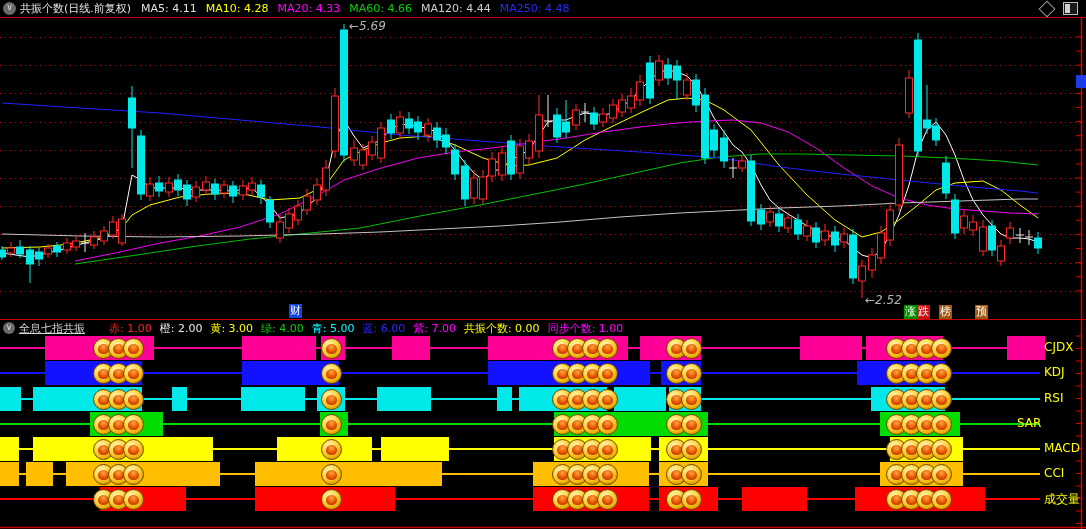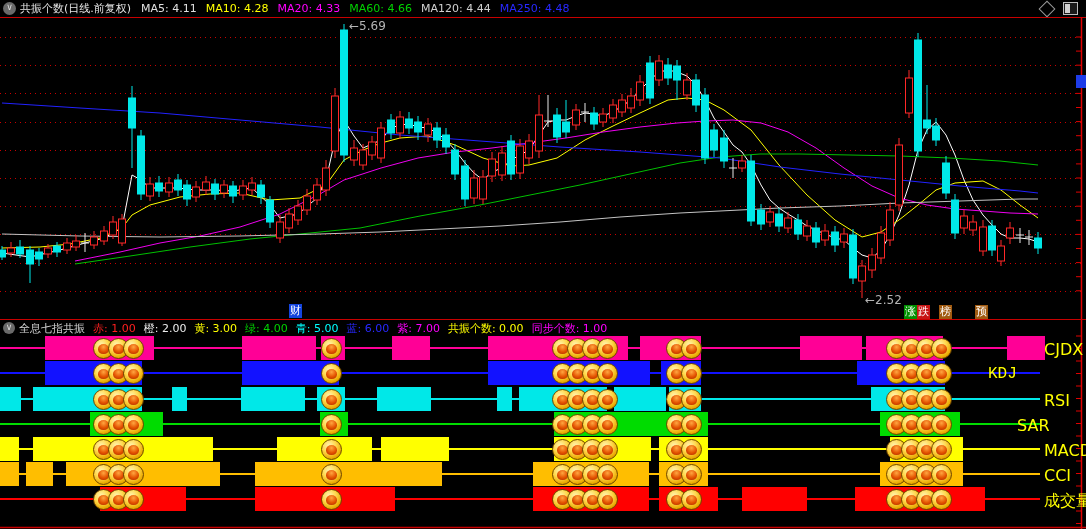--- a/index.html
+++ b/index.html
@@ -10,30 +10,30 @@
   .circle-ico{display:inline-block;width:13px;height:13px;border-radius:50%;background:#6a6a6a;
       color:#dcdcdc;text-align:center;line-height:11px;font-size:9px;margin:0 4px 0 3px;flex:0 0 auto;}
   #stock-title{color:#e6e6e6;white-space:nowrap;margin-right:10px;}
   .ma-label{white-space:nowrap;margin-right:9px;}
   #win-icons{position:absolute;right:8px;top:2px;display:flex;gap:10px;align-items:center;}
   .diamond{width:10px;height:10px;border:1px solid #9a9a9a;transform:rotate(45deg);}
   .winbox{width:13px;height:11px;border:1px solid #bcbcbc;background:#1a1a1a;position:relative;}
   .winbox::after{content:"";position:absolute;left:1px;top:1px;bottom:1px;width:5px;background:#cfcfcf;}
   
   #chart-svg{position:absolute;left:0;top:0;}
-  .annot{position:absolute;color:#b4b4b4;font-size:12px;white-space:nowrap;}
+  .annot{position:absolute;color:#b4b4b4;font-size:12px;white-space:nowrap;font-style:italic;}
   .badge{position:absolute;width:13px;height:14px;color:#fff;font-size:11px;line-height:14px;
          text-align:center;overflow:hidden;}
   
   #subheader{position:absolute;left:0;top:319px;width:1086px;height:16px;display:flex;align-items:center;
              border-top:1px solid #c80000;}
-  #ind-name{color:#d8d8d8;margin-right:8px;white-space:nowrap;}
+  #ind-name{color:#d8d8d8;margin-right:24px;white-space:nowrap;text-decoration:underline;}
   .param{white-space:nowrap;margin-right:8px;}
   
-  .row-label{position:absolute;color:#ffff00;font-size:16px;white-space:nowrap;}
+  .row-label{position:absolute;color:#ffff00;font-size:12px;white-space:nowrap;}
   .coin{position:absolute;width:21px;height:21px;border-radius:50%;box-sizing:border-box;
     background:radial-gradient(circle at 38% 30%,#fff4b4 0%,#ffd94e 38%,#eaa900 72%,#8f6000 100%);
     border:1px solid #6e4600;}
   .coin::after{content:"";position:absolute;left:4px;right:4px;top:5px;bottom:4px;border-radius:50% 50% 46% 46%;
     background:radial-gradient(circle at 50% 30%,#ffa640 0%,#e35200 55%,#a82600 100%);}
   .axis-tag{position:absolute;background:#1e3ce8;}
 </style>
 </head>
 <body>
 
@@ -428,21 +428,21 @@
       <div class="coin" style="left: 552px; top: 363px;"></div>
       <div class="coin" style="left: 567px; top: 363px;"></div>
       <div class="coin" style="left: 582px; top: 363px;"></div>
       <div class="coin" style="left: 597px; top: 363px;"></div>
       <div class="coin" style="left: 666px; top: 363px;"></div>
       <div class="coin" style="left: 681px; top: 363px;"></div>
       <div class="coin" style="left: 886px; top: 363px;"></div>
       <div class="coin" style="left: 901px; top: 363px;"></div>
       <div class="coin" style="left: 916px; top: 363px;"></div>
       <div class="coin" style="left: 931px; top: 363px;"></div>
-      <div class="row-label" style="left: 988px; top: 365px; font-family: Liberation Mono, monospace;">KDJ</div>
+      <div class="row-label" style="left: 1044px; top: 365px;">KDJ</div>
       <div class="coin" style="left: 93px; top: 389px;"></div>
       <div class="coin" style="left: 108px; top: 389px;"></div>
       <div class="coin" style="left: 123px; top: 389px;"></div>
       <div class="coin" style="left: 321px; top: 389px;"></div>
       <div class="coin" style="left: 552px; top: 389px;"></div>
       <div class="coin" style="left: 567px; top: 389px;"></div>
       <div class="coin" style="left: 582px; top: 389px;"></div>
       <div class="coin" style="left: 597px; top: 389px;"></div>
       <div class="coin" style="left: 666px; top: 389px;"></div>
       <div class="coin" style="left: 681px; top: 389px;"></div>

